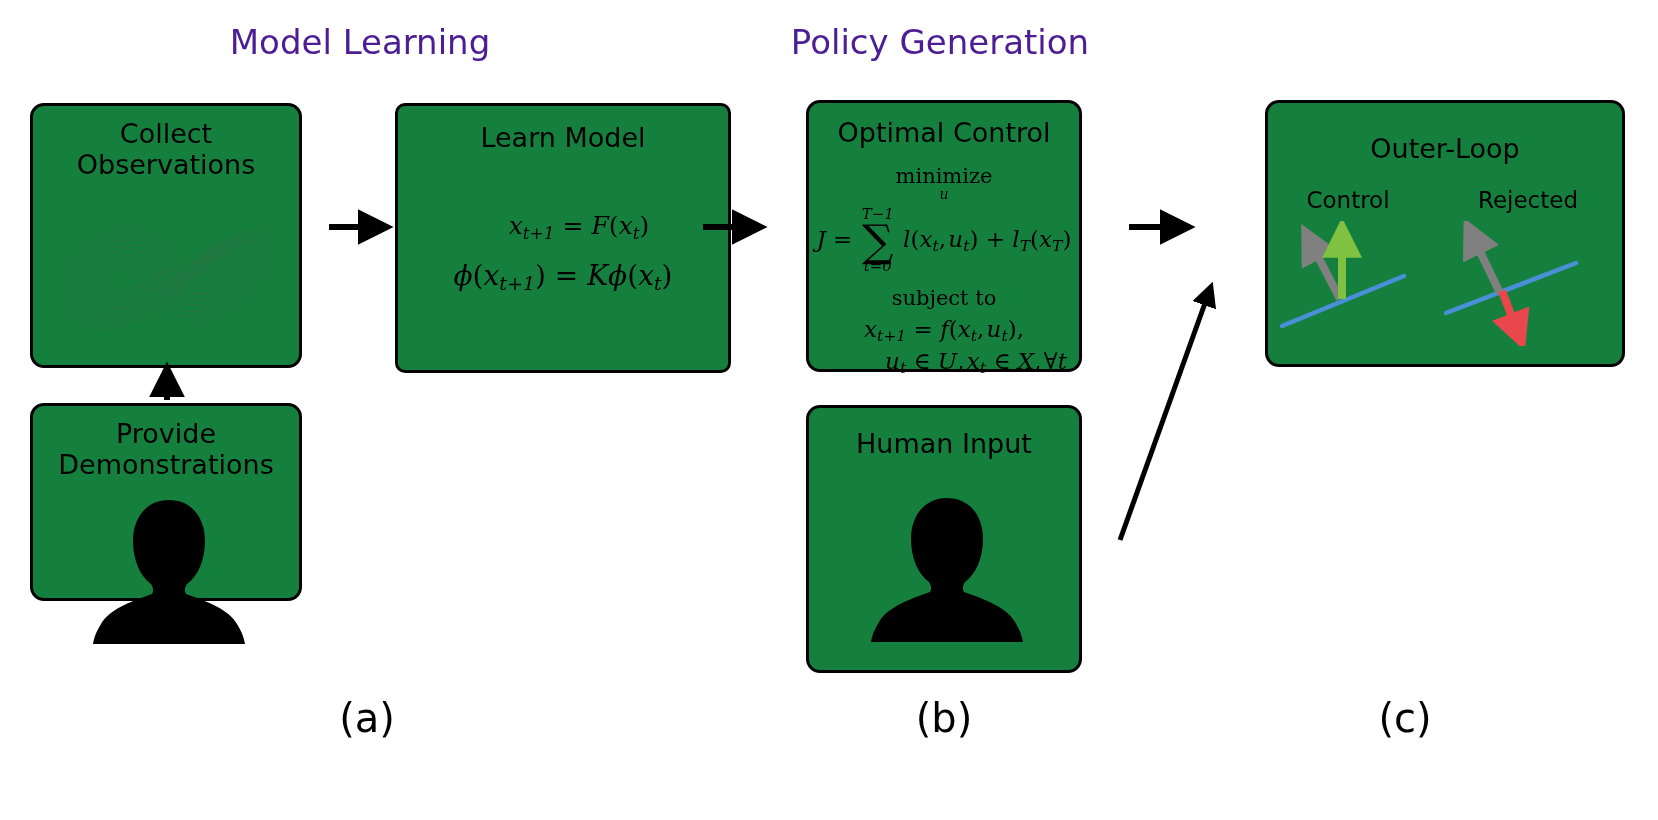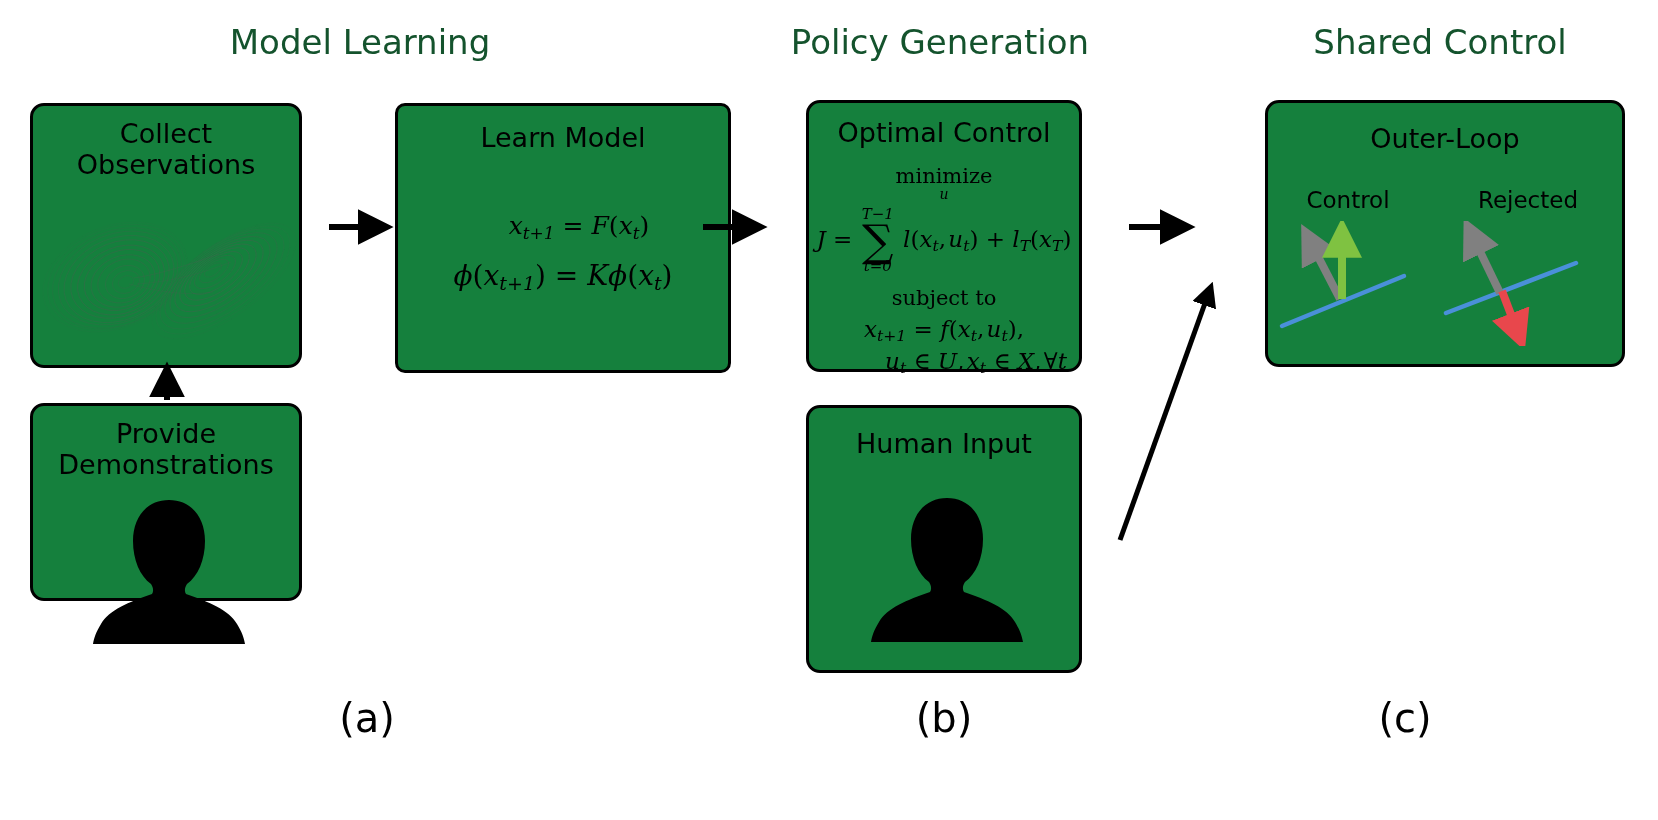--- a/index.html
+++ b/index.html
@@ -14,21 +14,21 @@
     position: relative;
     width: 1658px;
     height: 820px;
     background: #ffffff;
     overflow: hidden;
   }
   .sect-title {
     position: absolute;
     font-family: "DejaVu Sans", sans-serif;
     font-size: 34px;
-    color: #14532d;
+    color: #4c1d95;
     white-space: nowrap;
     text-align: center;
     font-weight: 400;
     letter-spacing: 0px;
   }
   .box {
     position: absolute;
     border: 3px solid #000000;
     border-radius: 14px;
     background: #15803d;
@@ -115,21 +115,20 @@
 </style>
 </head>
 <body>
 
 <div id="canvas">
 
   <div class="sect-title" style="left:140px; top:22px; width:440px;">Model Learning</div>
 
   <div class="sect-title" style="left:710px; top:22px; width:460px;">Policy Generation</div>
 
-  <div class="sect-title" style="left:1230px; top:22px; width:420px;">Shared Control</div>
 
   <div class="box" style="left:30px; top:103px; width:272px; height:265px;">
     <div class="box-title" style="top:12px;">Collect
 Observations</div>
 
     <svg style="position:absolute; left:8px; top:86px;" width="256" height="170" viewBox="0 0 256 170">
       <g fill="none" stroke="#555555" stroke-width="0.55">
         <ellipse cx="85" cy="90" rx="8" ry="6" transform="rotate(-22 85 90)" opacity="0.30"></ellipse>
         <ellipse cx="85" cy="90" rx="14" ry="11" transform="rotate(-22 85 90)" opacity="0.35"></ellipse>
         <ellipse cx="84" cy="90" rx="20" ry="16" transform="rotate(-22 84 90)" opacity="0.40"></ellipse>
@@ -220,21 +219,21 @@
   <div class="box" style="left:806px; top:405px; width:276px; height:268px;">
     <div class="box-title" style="top:20px;">Human Input</div>
     <svg style="position:absolute; left:58px; top:88px;" width="160" height="148" viewBox="0 0 160 148">
       <path fill="#000000" d="M80 2 C 58 2, 44 19, 44 43 C 44 62, 51 78, 62 86 C 64 89, 65 93, 63 96
         C 40 104, 20 112, 12 126 C 7 134, 5 140, 4 146 L 156 146 C 155 140, 153 134, 148 126
         C 140 112, 120 104, 97 96 C 95 93, 96 89, 98 86 C 109 78, 116 62, 116 43 C 116 19, 102 2, 80 2 Z"></path>
     </svg>
   </div>
 
   <div class="box" style="left:1265px; top:100px; width:360px; height:267px;">
-    <div class="box-title" style="top:20px;">Outer-Loop</div>
+    <div class="box-title" style="top:30px;">Outer-Loop</div>
 
     <div class="sublabel" style="left:0px; top:84px; width:160px;">Control</div>
     <div class="sublabel" style="left:172px; top:84px; width:176px;">Rejected</div>
 
     <svg style="position:absolute; left:6px; top:118px;" width="158" height="125" viewBox="0 0 158 125">
       <defs>
         <marker id="grayHeadA" markerWidth="5" markerHeight="5" refX="2.6" refY="2.5" orient="auto">
           <path d="M0,0 L5,2.5 L0,5 z" fill="#808080"></path>
         </marker>
         <marker id="greenHeadA" markerWidth="5" markerHeight="5" refX="2.6" refY="2.5" orient="auto">

